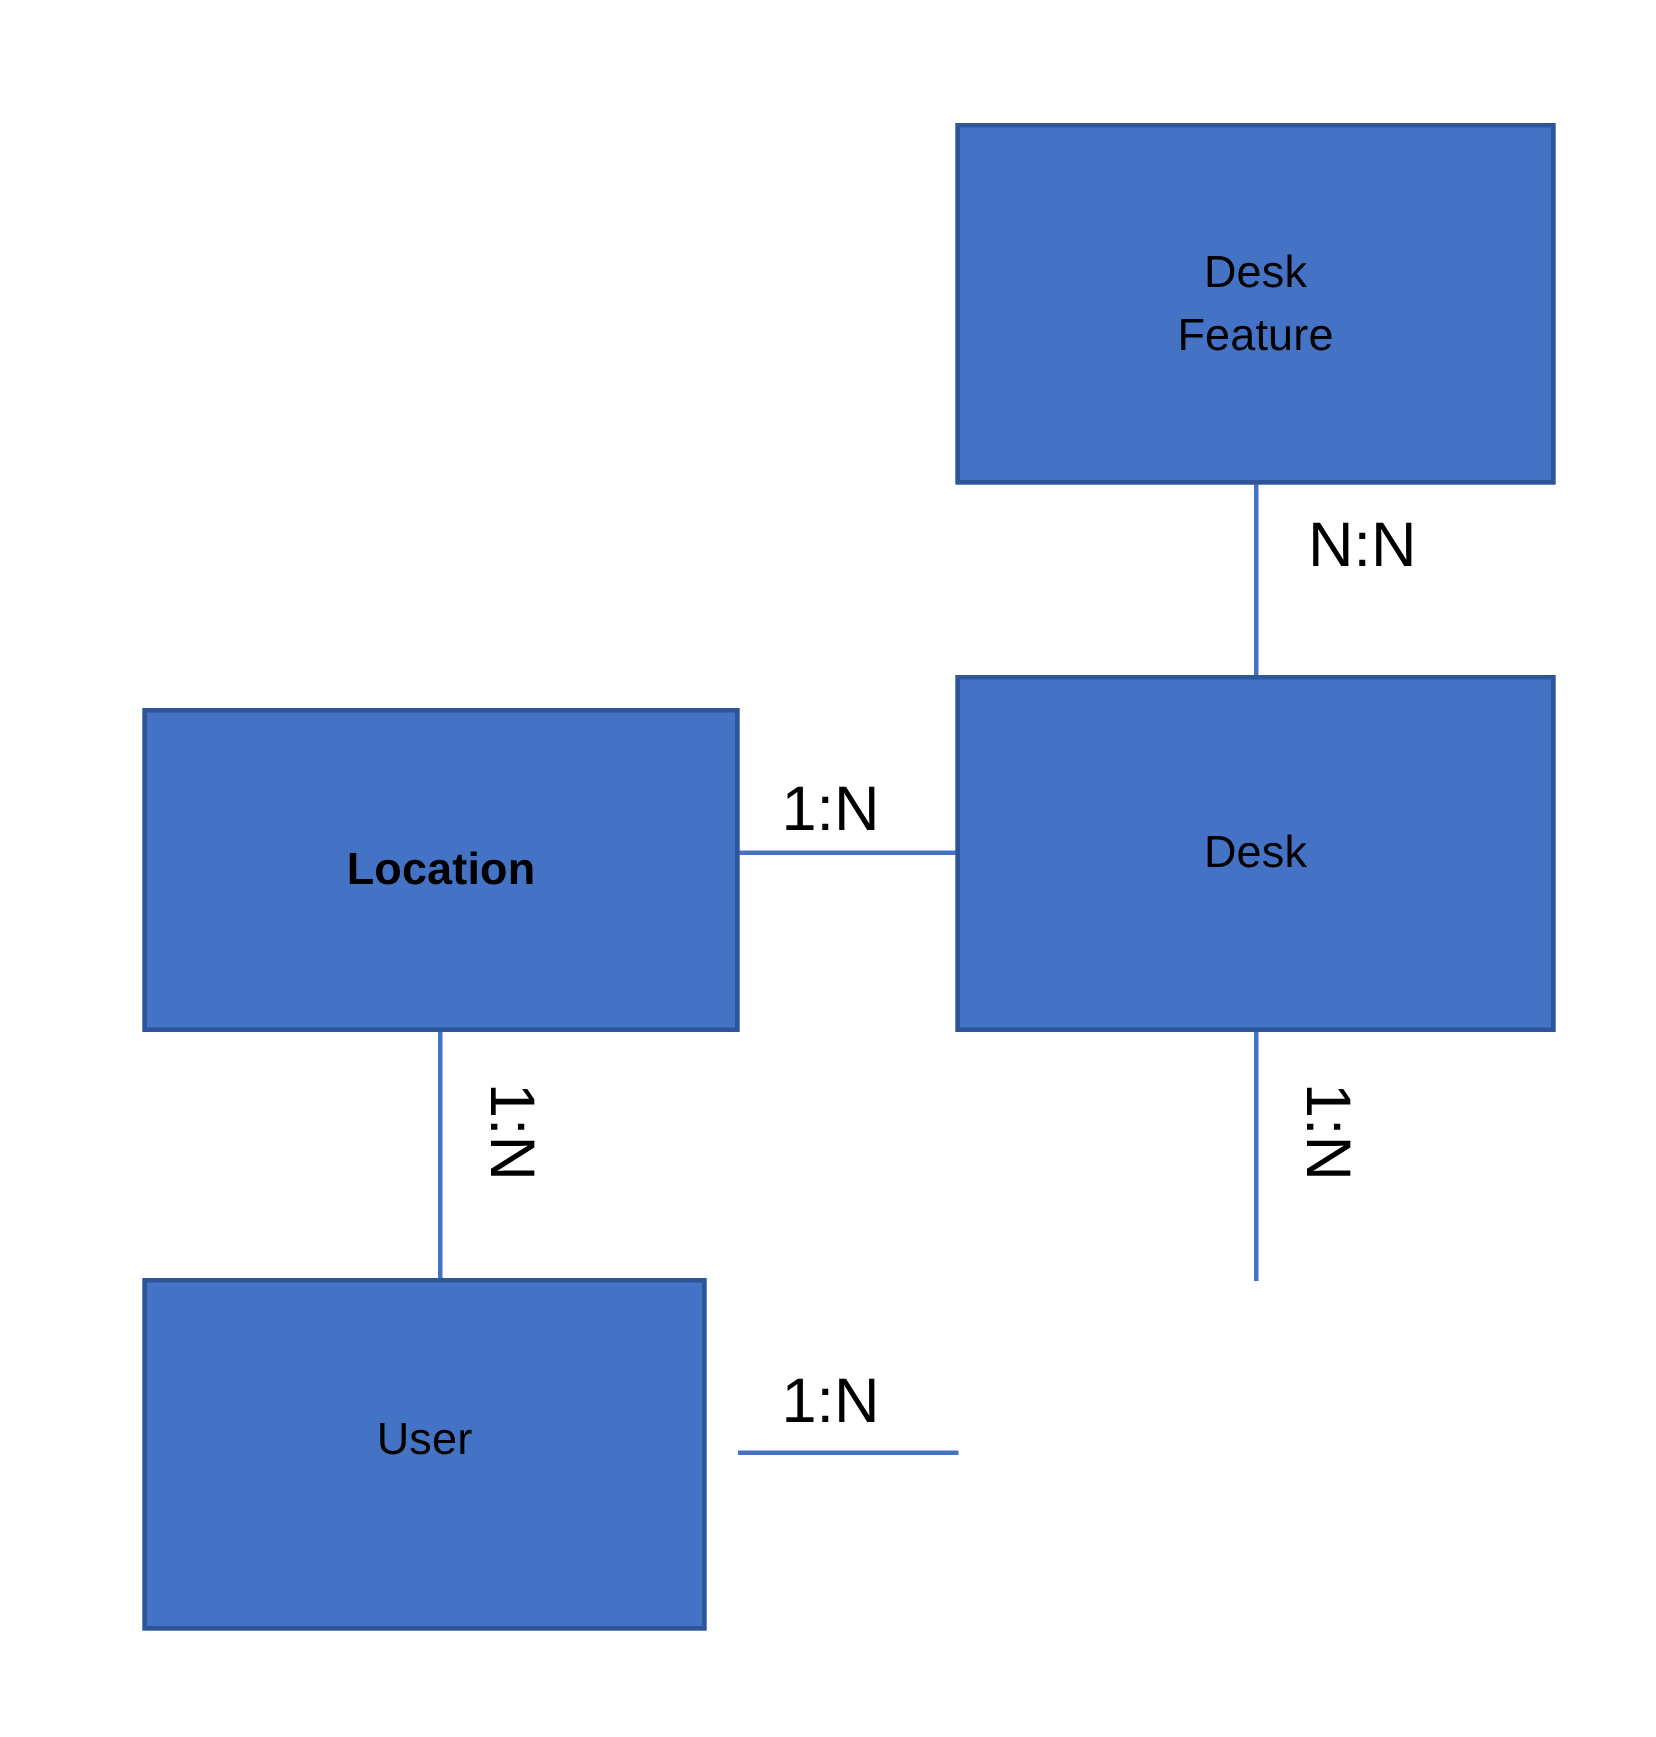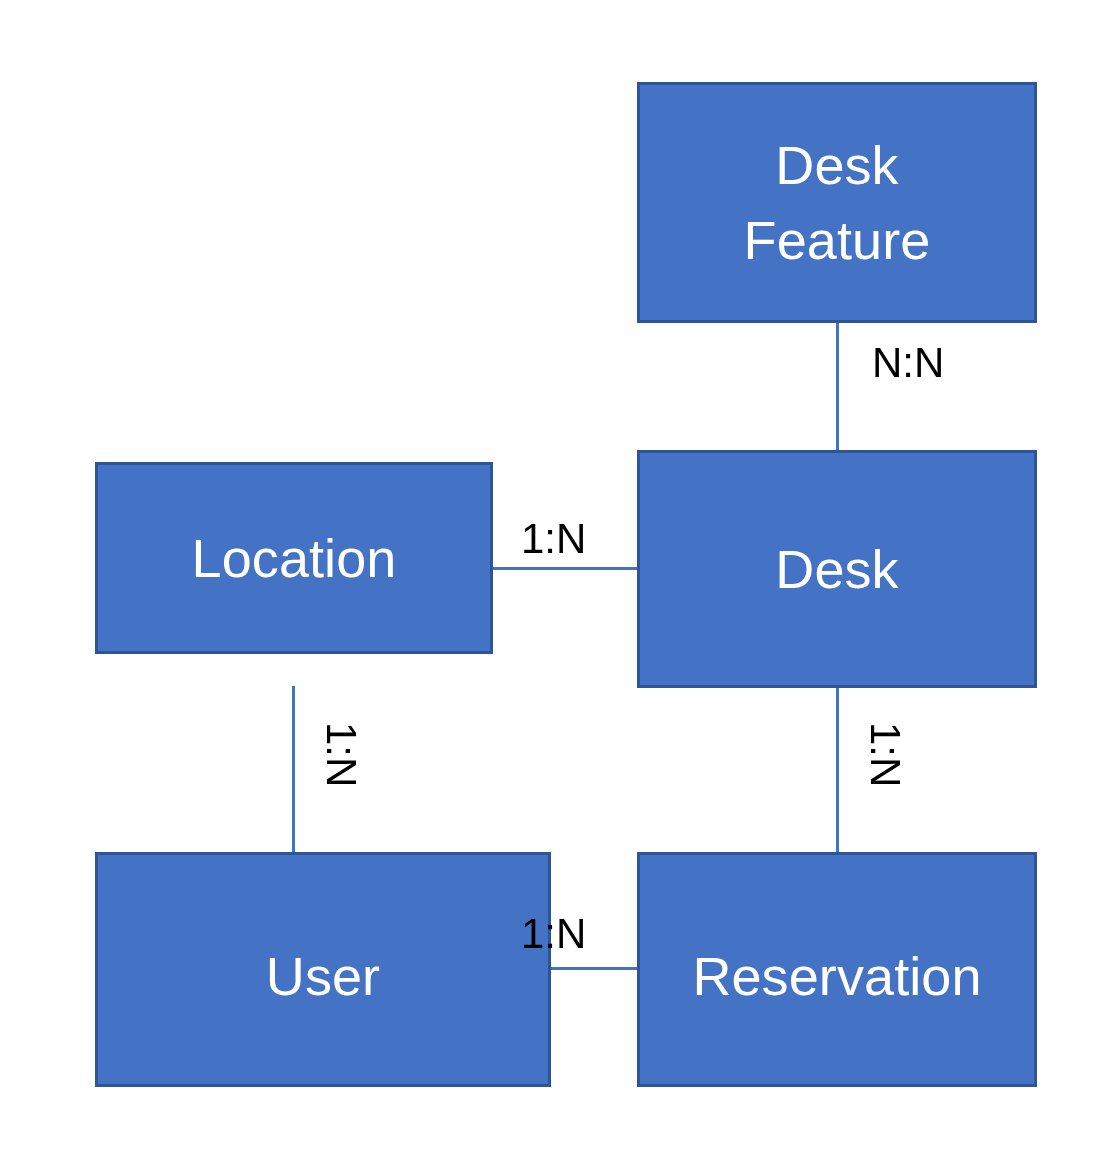--- a/index.html
+++ b/index.html
@@ -21,45 +21,45 @@
 
   
   .entity-box {
     position: absolute;
     box-sizing: border-box;
     background: #4472C4;
     border: 3px solid #2E5597;
     display: flex;
     align-items: center;
     justify-content: center;
-    color: #ffffff;
-    font-size: 54px;
+    color: #000000;
+    font-size: 30px;
     font-weight: 400;
     line-height: 1.38;
     text-align: center;
     letter-spacing: 0.1px;
     white-space: pre-line;
     user-select: none;
   }
 
   #box-desk-feature {
     left: 637px;  top: 82px;
     width: 400px; height: 241px;
   }
   #box-location {
-    left: 95px;   top: 462px;
-    width: 398px; height: 192px;
+    left: 95px;   top: 472px;
+    width: 398px; height: 216px; font-weight: bold;
   }
   #box-desk {
     left: 637px;  top: 450px;
     width: 400px; height: 238px;
   }
   #box-user {
     left: 95px;   top: 852px;
-    width: 456px; height: 235px;
+    width: 376px; height: 235px;
     align-items: flex-start;
     padding-top: 84px;
   }
   #box-reservation {
     left: 637px;  top: 852px;
     width: 400px; height: 235px;
     align-items: flex-start;
     padding-top: 84px;
   }
 
@@ -121,21 +121,20 @@
 
   <div class="entity-box" id="box-desk-feature">Desk
 Feature</div>
 
   <div class="entity-box" id="box-location">Location</div>
 
   <div class="entity-box" id="box-desk">Desk</div>
 
   <div class="entity-box" id="box-user">User</div>
 
-  <div class="entity-box" id="box-reservation">Reservation</div>
 
   <div class="cardinality-label" id="label-n-n">N:N</div>
 
   <div class="cardinality-label" id="label-location-desk">1:N</div>
 
   <div class="cardinality-label rotated" id="label-location-user">1:N</div>
 
   <div class="cardinality-label rotated" id="label-desk-reservation">1:N</div>
 
   <div class="cardinality-label" id="label-user-reservation">1:N</div>

